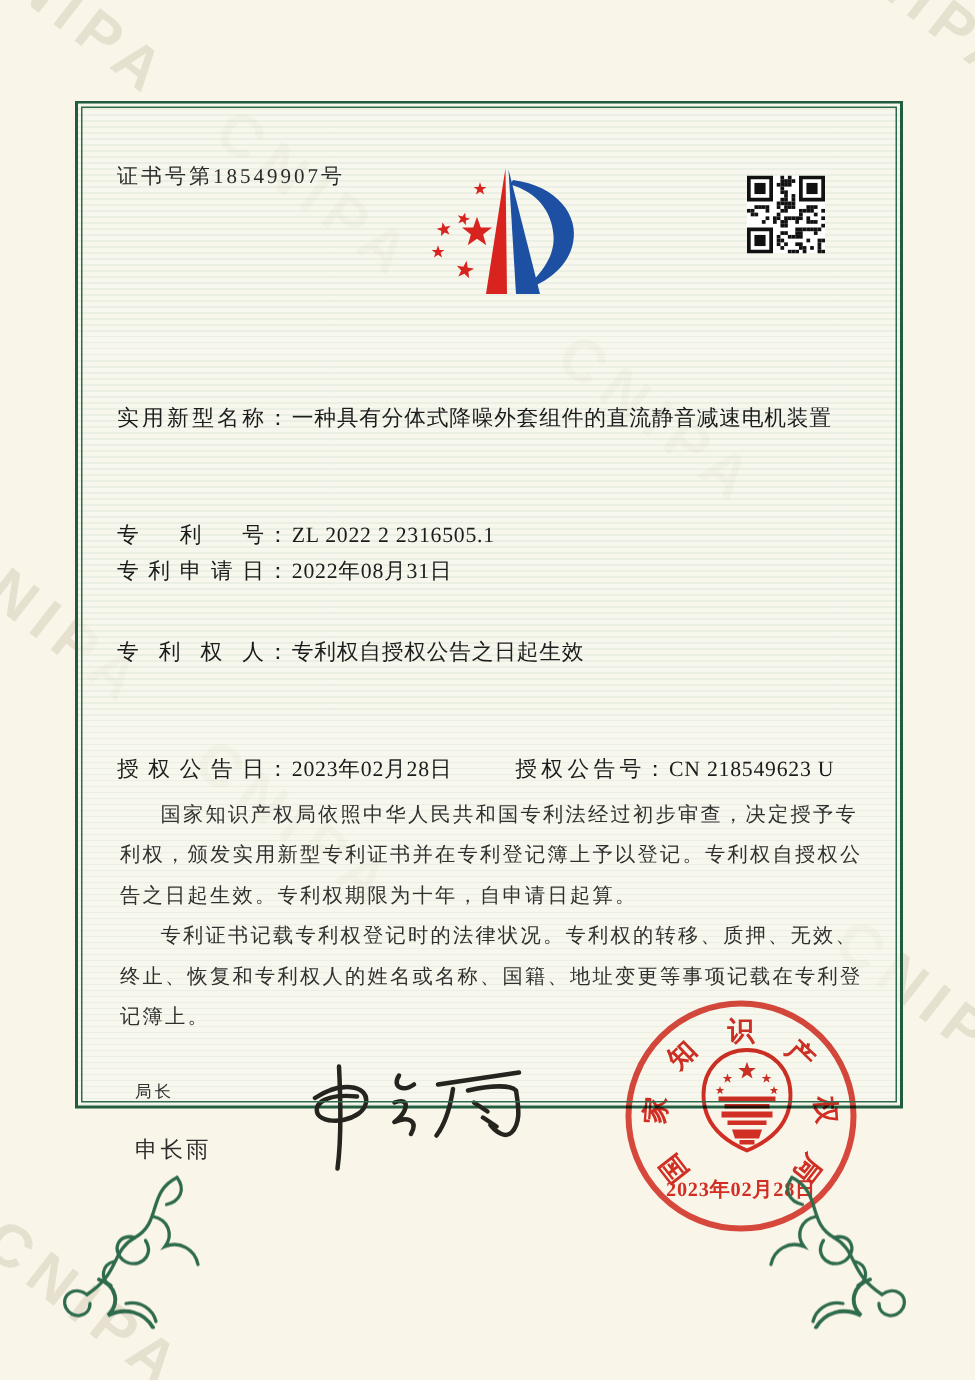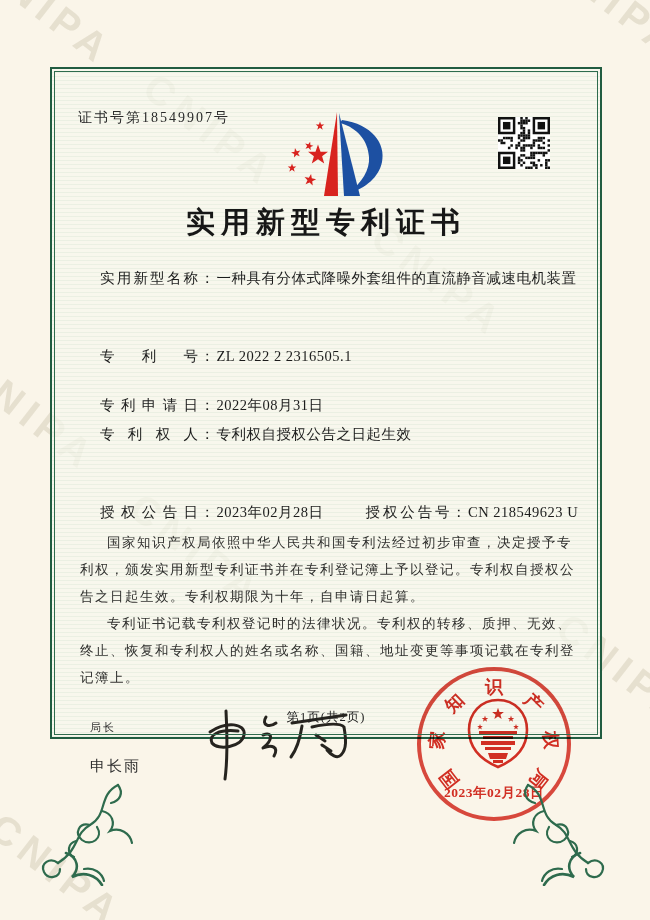--- a/index.html
+++ b/index.html
@@ -35,21 +35,21 @@
   .logo{position:absolute;left:228px;top:41px;width:110px;height:88px;}
   .qr{position:absolute;left:446px;top:48px;width:52px;height:52px;}
   .title{
     position:absolute;left:0;top:134px;width:100%;text-align:center;
     font-size:29px;font-weight:bold;letter-spacing:6px;color:#171717;
   }
   
   .row{position:absolute;left:26px;right:16px;white-space:nowrap;font-size:14.5px;color:#1c1c1c;}
   .lbl{
     display:inline-block;width:98px;vertical-align:bottom;
-    text-align:justify;text-align-last:justify;letter-spacing:0;margin-left:22px;
+    text-align:justify;text-align-last:justify;letter-spacing:0;
   }
   .lbl2{display:inline-block;width:84px;text-align:justify;text-align-last:justify;vertical-align:bottom;}
   .colon{margin:0 2px 0 2px;}
   .val{letter-spacing:0.5px;}
   .pair2{margin-left:42px;}
   
   .body-text{position:absolute;left:28px;right:20px;top:460px;color:#30302e;}
   .body-text p{
     margin:0;text-indent:2em;font-size:13.5px;line-height:27px;letter-spacing:1.5px;
   }
@@ -244,29 +244,28 @@
           <rect x="11" y="20" width="1" height="1"></rect>
           <rect x="12" y="20" width="1" height="1"></rect>
           <rect x="13" y="20" width="1" height="1"></rect>
           <rect x="15" y="20" width="1" height="1"></rect>
           <rect x="19" y="20" width="1" height="1"></rect>
           <rect x="20" y="20" width="1" height="1"></rect>
         </g>
     </g>
   </svg>
 
-  <div class="title">实用新型专利证书</div>
 
   <div class="row" style="top:200px">
     <span class="lbl">实用新型名称</span><span class="colon">：</span><span class="val">一种具有分体式降噪外套组件的直流静音减速电机装置</span>
   </div>
   <div class="row" style="top:278px">
     <span class="lbl">专利号</span><span class="colon">：</span><span class="val">ZL 2022 2 2316505.1</span>
   </div>
-  <div class="row" style="top:327px">
+  <div class="row" style="top:302px">
     <span class="lbl">专利申请日</span><span class="colon">：</span><span class="val">2022年08月31日</span>
   </div>
   <div class="row" style="top:356px">
     <span class="lbl">专利权人</span><span class="colon">：</span><span class="val">专利权自授权公告之日起生效</span>
   </div>
   <div class="row" style="top:434px">
     <span class="lbl">授权公告日</span><span class="colon">：</span><span class="val">2023年02月28日</span><span class="pair2"><span class="lbl2">授权公告号</span><span class="colon">：</span><span class="val">CN 218549623 U</span></span>
   </div>
 
   <div class="body-text">
@@ -320,21 +319,20 @@
         <rect x="18" y="39" width="30" height="3"></rect>
         <rect x="16" y="44" width="34" height="4"></rect>
         <rect x="20" y="50" width="26" height="3"></rect>
         <path d="M23,56 h20 l-2,6 h-16 Z"></path>
         <rect x="28" y="63" width="10" height="3"></rect>
       </g>
     </svg>
     <div class="seal-date">2023年02月28日</div>
   </div>
 
-  <div class="page-info">第1页(共2页)</div>
 
   <svg class="orn orn-left" viewBox="0 0 110 105" aria-hidden="true" fill="none" stroke="#2e6b4d" stroke-width="2.2" stroke-linecap="round">
     <path d="M86,4 C66,14 76,34 58,44 C42,53 48,68 26,82"></path>
     <path d="M58,44 c-11,-3 -16,8 -8,15 c9,7 22,-2 15,-13"></path>
     <path d="M26,82 c-8,-6 -18,0 -14,9 c4,8 16,6 16,-3"></path>
     <path d="M86,4 c6,8 2,16 -7,18"></path>
     <path d="M44,60 c-8,2 -10,12 -2,16"></path>
     <path d="M70,30 c10,2 14,12 8,20 c10,-4 20,2 22,12"></path>
     <path d="M34,72 c12,4 14,16 6,24 c12,-6 24,-2 30,8" stroke-width="2.6"></path>
     <path d="M52,88 c10,-2 18,4 20,12"></path>

